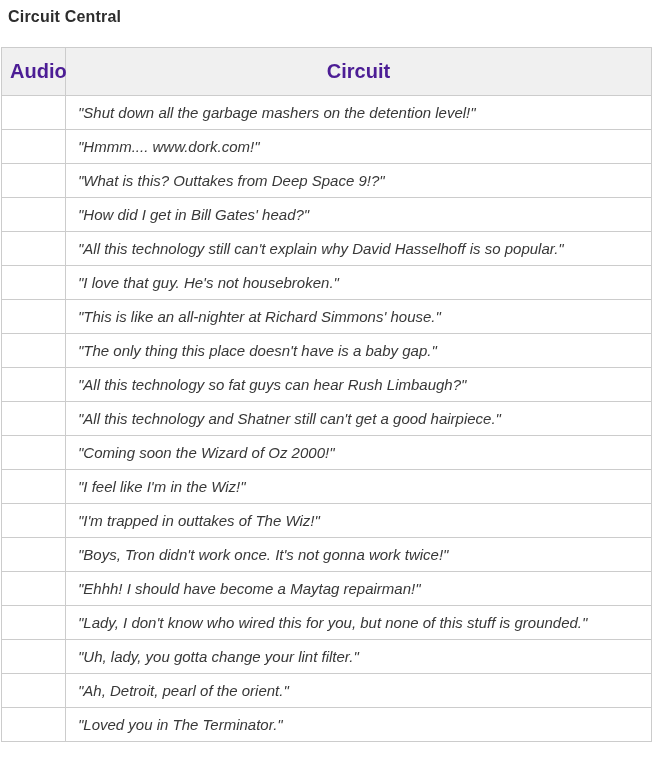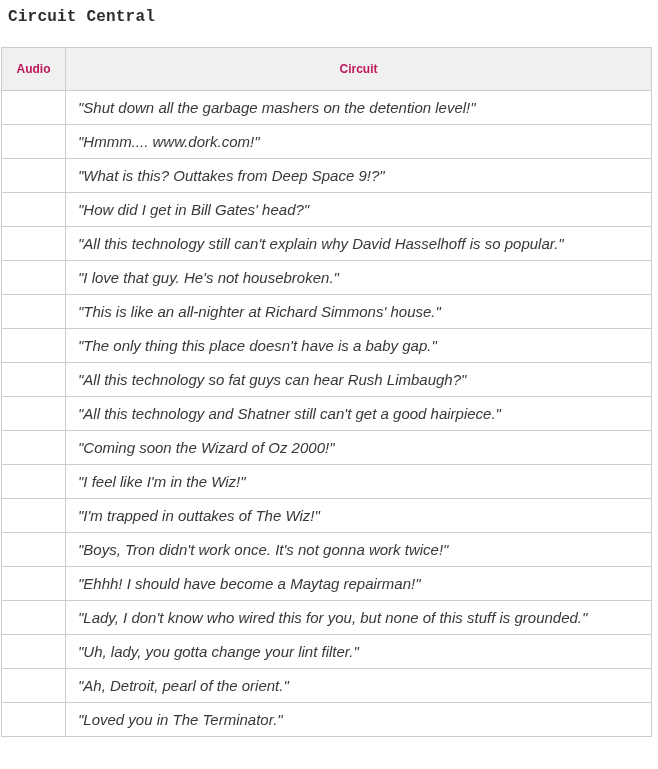--- a/index.html
+++ b/index.html
@@ -14,37 +14,36 @@
     height: 769px;
     overflow: hidden;
     background: #ffffff;
   }
   .page-title {
     margin: 8px 0 16px 8px;
     font-size: 16px;
     font-weight: bold;
     color: #2d2d2d;
     letter-spacing: 0.2px;
-    font-family: Liberation Mono, monospace;
   }
   table.subtitle-table {
     border-collapse: collapse;
     table-layout: fixed;
     width: 651px;
     margin: 21px 0 0 1px;
   }
   table.subtitle-table th,
   table.subtitle-table td {
     border: 1px solid #cccccc;
   }
   table.subtitle-table th {
     background: #f0f0f0;
-    font-size: 12px;
+    font-size: 20px;
     font-weight: bold;
-    color: #be185d;
+    color: #4c1d95;
     text-align: center;
     padding: 12px 8px;
     height: 43px;
   }
   th.col-audio { width: 64px; }
   td.audio-cell {
     height: 34px;
     background: #ffffff;
   }
   td.subtitle-cell {

